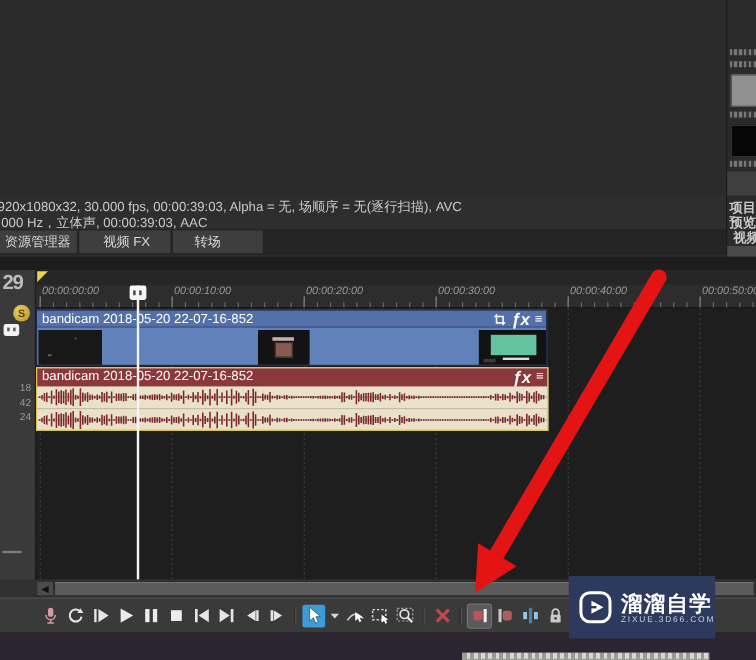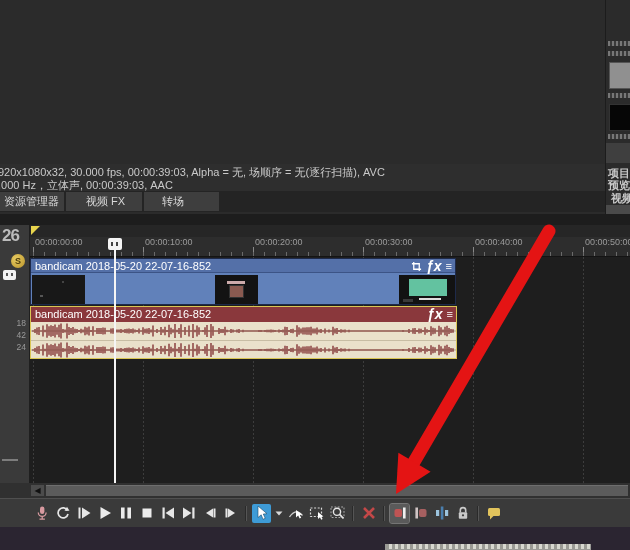--- a/index.html
+++ b/index.html
@@ -32,21 +32,21 @@
   .gold-dot{left:11px;top:29px;width:14px;height:14px;border-radius:50%;background:radial-gradient(circle at 35% 35%,#e8cc62,#b8922a);
       color:#4d3d0c;font-size:9px;font-weight:bold;display:flex;align-items:center;justify-content:center;}
   .mini-marker{left:3px;top:45px;width:13px;height:10px;background:#f2f2f2;border-radius:2px;}
   .mini-marker i{position:absolute;top:3px;width:2px;height:3px;background:#555;}
   .dbnum{right:3px;width:24px;text-align:right;color:#9a9a9a;font-size:8.5px;}
   .grip{left:2px;top:234px;width:16px;height:2px;background:#7d7d7d;}
 
   .markerbar{left:30px;top:0;width:600px;height:12px;background:#262626;}
   .loopflag{left:1px;top:1px;width:0;height:0;border-top:9px solid #e8d44d;border-right:9px solid transparent;}
   .ruler{left:30px;top:12px;width:600px;height:20px;background:#2d2d2d;border-bottom:1px solid #141414;box-sizing:border-box;}
-  .rlabel{position:absolute;top:0;color:#9b9b9b;font-size:9px;white-space:nowrap;}
+  .rlabel{position:absolute;top:0;color:#9b9b9b;font-size:9px;white-space:nowrap;font-style:italic;}
   .tick{position:absolute;bottom:0;width:1px;background:#6a6a6a;}
   .gridline{position:absolute;width:1px;background-image:linear-gradient(#3d3d3d 50%,transparent 50%);background-size:1px 4px;}
 
   
   .vtrack{left:30px;top:33px;width:426px;height:47px;background:#6181ba;border:1px solid #1e2a4a;box-sizing:border-box;}
   .vhead{position:absolute;left:0;top:0;width:100%;height:14px;background:#5470a8;border-bottom:1px solid #3c5486;box-sizing:border-box;}
   .thead-title{position:absolute;left:4px;top:1px;color:#fff;font-size:11px;white-space:nowrap;}
   .thead-icons{position:absolute;right:3px;top:0;height:14px;display:flex;align-items:center;gap:4px;color:#fff;}
   .thead-icons .fx{font-size:14px;font-style:italic;font-weight:bold;}
   .thead-icons .menu{font-size:11px;font-weight:bold;}
@@ -262,21 +262,21 @@
     </div>
 
     <div class="abs playhead-line"></div>
     <div class="abs playhead-head">
         <i style="left:3px"></i>
         <i style="left:8px"></i>
       </div>
   </div>
 
   <div class="abs leftcol">
-    <div class="abs counter">26</div>
+    <div class="abs counter">29</div>
     <div class="abs gold-dot">S</div>
     <div class="abs mini-marker">
         <i style="left:3px"></i>
         <i style="left:8px"></i>
       </div>
     <div class="abs dbnum" style="top:93px">18</div>
     <div class="abs dbnum" style="top:105px">42</div>
     <div class="abs dbnum" style="top:117px">24</div>
     <div class="abs grip"></div>
   </div>
@@ -463,18 +463,29 @@
             <rect x="4" y="4" width="9" height="10" rx="2" fill="#b9b98f"></rect>
           </svg>
         </span>
       </div>
     </div>
 
   <div class="abs bottomstrip"></div>
 
   <div class="abs tooltip2"></div>
 
+  <div class="abs watermark">
+    <svg width="32" height="32" viewBox="0 0 34 34">
+      <rect x="2.5" y="2.5" width="29" height="29" rx="9" fill="none" stroke="#fff" stroke-width="3"></rect>
+      <path d="M13 10.5 L25 17 L13 23.5 Z" fill="#fff"></path>
+      <rect x="12" y="15.8" width="6" height="2.4" fill="#2d3a5e"></rect>
+    </svg>
+    <div class="wm-text">
+      <div class="wm-title">溜溜自学</div>
+      <div class="wm-sub">ZIXUE.3D66.COM</div>
+    </div>
+  </div>
 
   <svg class="abs arrow-overlay" viewBox="0 0 630 550">
     <line x1="549" y1="231" x2="414" y2="462" stroke="#e41414" stroke-width="13" stroke-linecap="round"></line>
     <polygon points="396,494 398.4,452.8 430.6,471.8" fill="#e41414"></polygon>
   </svg>
 </div>
 
 </body></html>

